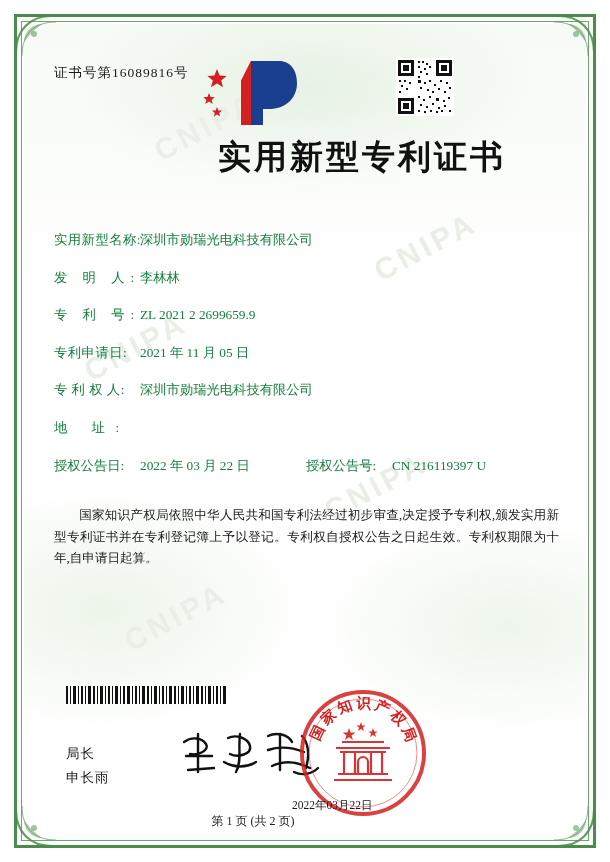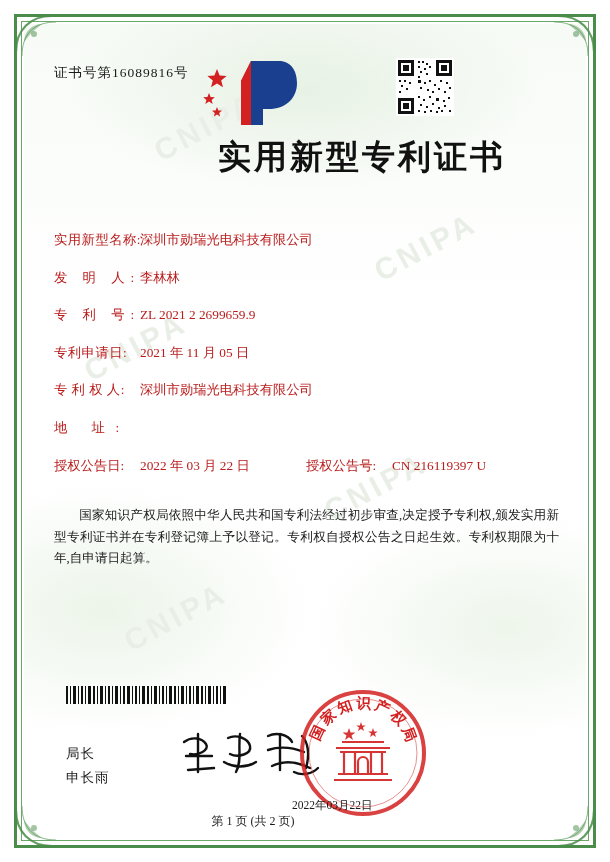--- a/index.html
+++ b/index.html
@@ -123,21 +123,21 @@
     color: #111;
     font-family: "DejaVu Serif", "Liberation Serif", serif;
   }
 
   .fields {
     position: absolute;
     left: 54px;
     top: 230px;
     width: 510px;
     font-size: 13.3px;
-    color: #b91c1c;
+    color: #15803d;
   }
   .row {
     display: flex;
     align-items: flex-start;
     margin-bottom: 17px;
     line-height: 1.55;
   }
   .label {
     width: 86px;
     flex: 0 0 86px;

